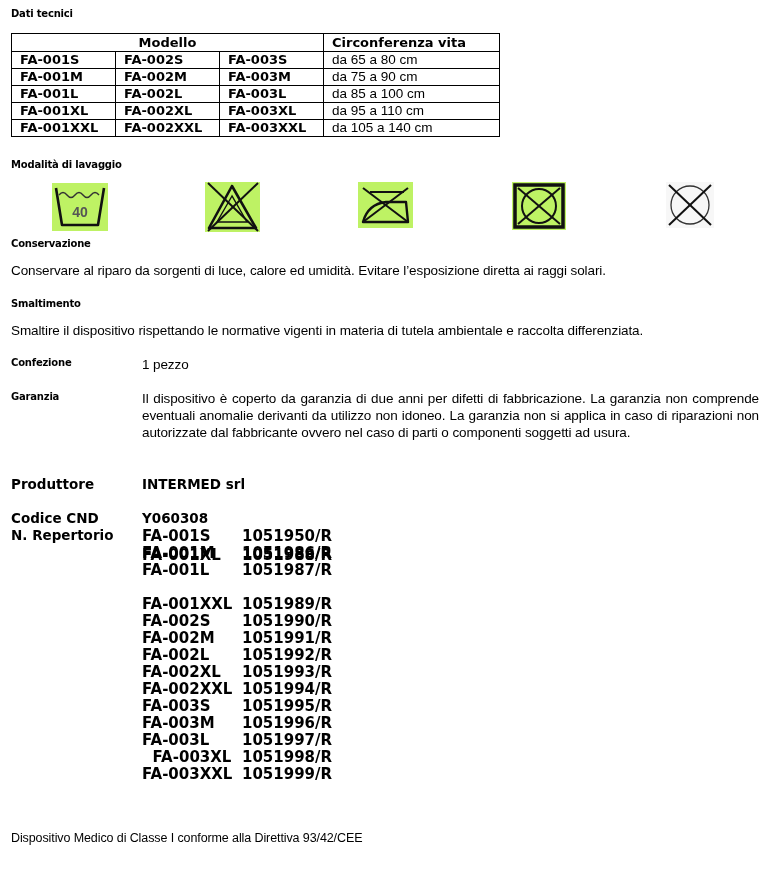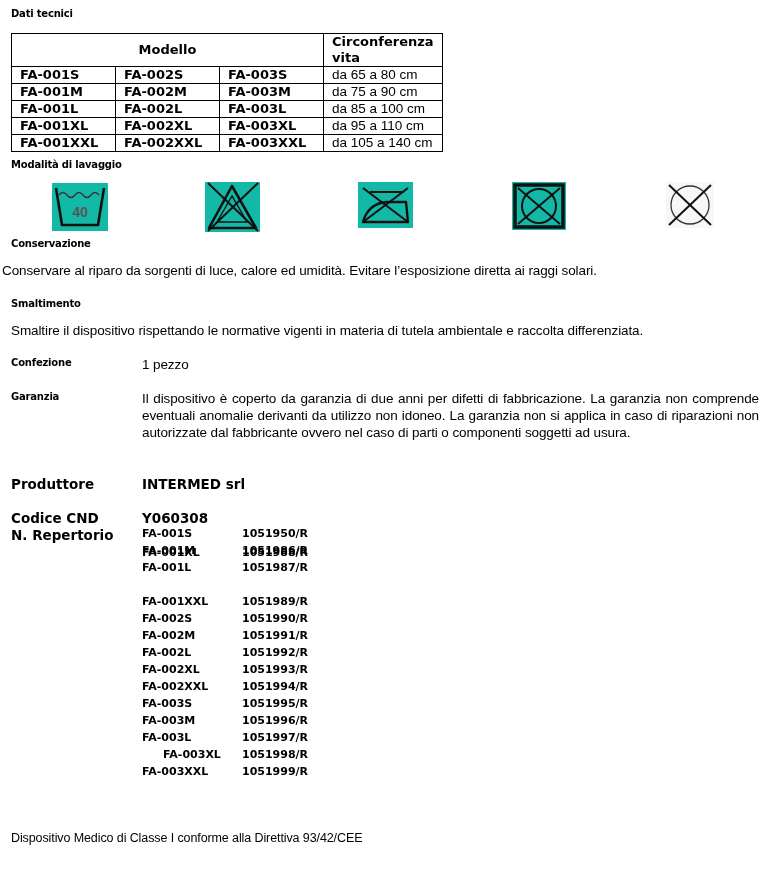--- a/index.html
+++ b/index.html
@@ -11,37 +11,37 @@
     .h-ul {
       font-weight:bold; font-size:10px; 
       text-underline-offset:2px; letter-spacing:-0.2px;
     }
     .body-text {
       font-family: "Liberation Sans", sans-serif;
       font-size:13.5px; letter-spacing:-0.1px;
     }
     .bold { font-weight:bold; font-size:13.5px; }
     table.spec {
-      position:absolute; left:11px; top:33px; width:432px;
+      position:absolute; left:11px; top:33px; width:489px;
       border-collapse:collapse; font-size:13px;
     }
     table.spec td {
       border:1px solid #000; padding:0 0 0 8px; height:16px; line-height:16px;
     }
     table.spec td.model { font-weight:bold; width:95px; }
     table.spec td.circ { font-family:"Liberation Sans", sans-serif; font-size:13.5px;margin-top:24px; }
     table.spec tr.hdr td { font-weight:bold; text-align:center; padding:0; height:17px; }
     table.spec tr.hdr td.circ-h { text-align:left; padding-left:8px; font-family:"DejaVu Sans", sans-serif; font-size:13px; }
-    .icon-box { position:absolute; background:#14b8a6; }
+    .icon-box { position:absolute; background:#bef264; }
     .icon-box svg { display:block; }
     .garanzia {
       position:absolute; left:142px; top:390px; width:617px;
       text-align:justify; line-height:17px;
     }
-    .rep-row { position:absolute; left:142px; font-weight:bold; font-size:11px; }
+    .rep-row { position:absolute; left:142px; font-weight:bold; font-size:15px; }
     .rep-row span.code { display:inline-block; width:100px; }
   </style>
 </head>
 <body>
 
 <div class="abs h-ul" style="left:11px; top:8px;">Dati tecnici</div>
 
 <table class="spec">
   <tbody>
       <tr class="hdr">
@@ -120,21 +120,21 @@
 
 <div class="icon-box" style="left:666px; top:182px; width:48px; height:46px; background:#f7f7f7;">
   <svg width="48" height="46" viewBox="0 0 48 46">
     <circle cx="24" cy="23" r="19" fill="none" stroke="#333" stroke-width="1.3"></circle>
     <line x1="3" y1="3" x2="45" y2="43" stroke="#111" stroke-width="2"></line>
     <line x1="45" y1="3" x2="3" y2="43" stroke="#111" stroke-width="2"></line>
   </svg>
 </div>
 
 <div class="abs h-ul" style="left:11px; top:238px;">Conservazione</div>
-<div class="abs body-text" style="left:2px; top:263px;">Conservare al riparo da sorgenti di luce, calore ed umidità. Evitare l’esposizione diretta ai raggi solari.</div>
+<div class="abs body-text" style="left:11px; top:263px;">Conservare al riparo da sorgenti di luce, calore ed umidità. Evitare l’esposizione diretta ai raggi solari.</div>
 
 <div class="abs h-ul" style="left:11px; top:298px;">Smaltimento</div>
 <div class="abs body-text" style="left:11px; top:323px;text-align:center;">Smaltire il dispositivo rispettando le normative vigenti in materia di tutela ambientale e raccolta differenziata.</div>
 
 <div class="abs h-ul" style="left:11px; top:357px;">Confezione</div>
 <div class="abs body-text" style="left:142px; top:357px;">1 pezzo</div>
 
 <div class="abs h-ul" style="left:11px; top:391px;">Garanzia</div>
 <div class="garanzia body-text">Il dispositivo è coperto da garanzia di due anni per difetti di fabbricazione. La garanzia non comprende eventuali anomalie derivanti da utilizzo non idoneo. La garanzia non si applica in caso di riparazioni non autorizzate dal fabbricante ovvero nel caso di parti o componenti soggetti ad usura.</div>
 

